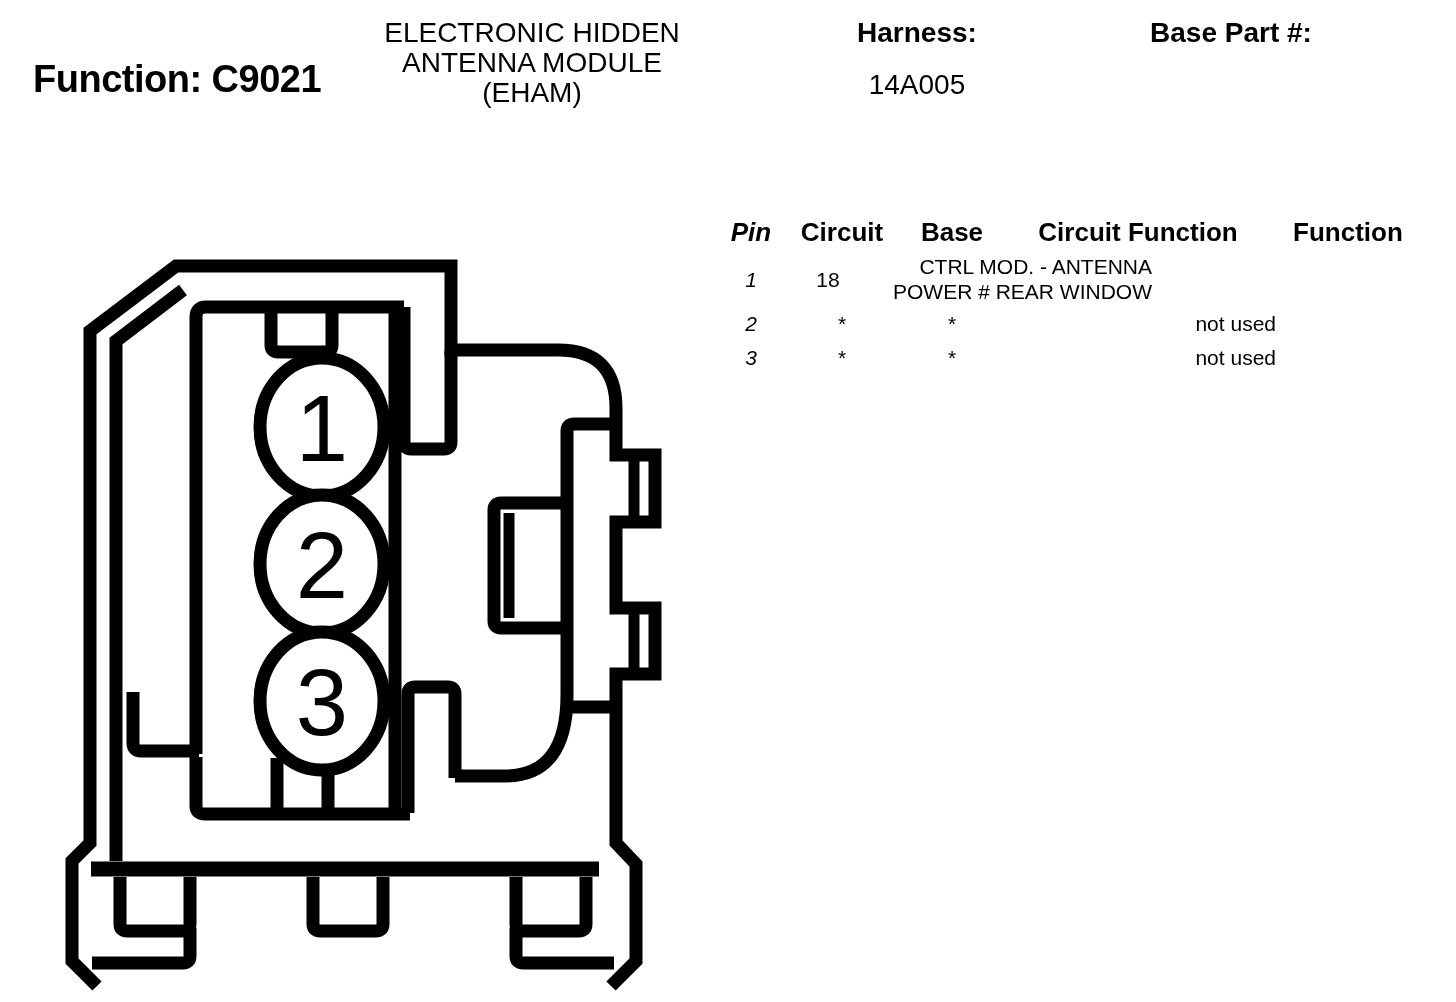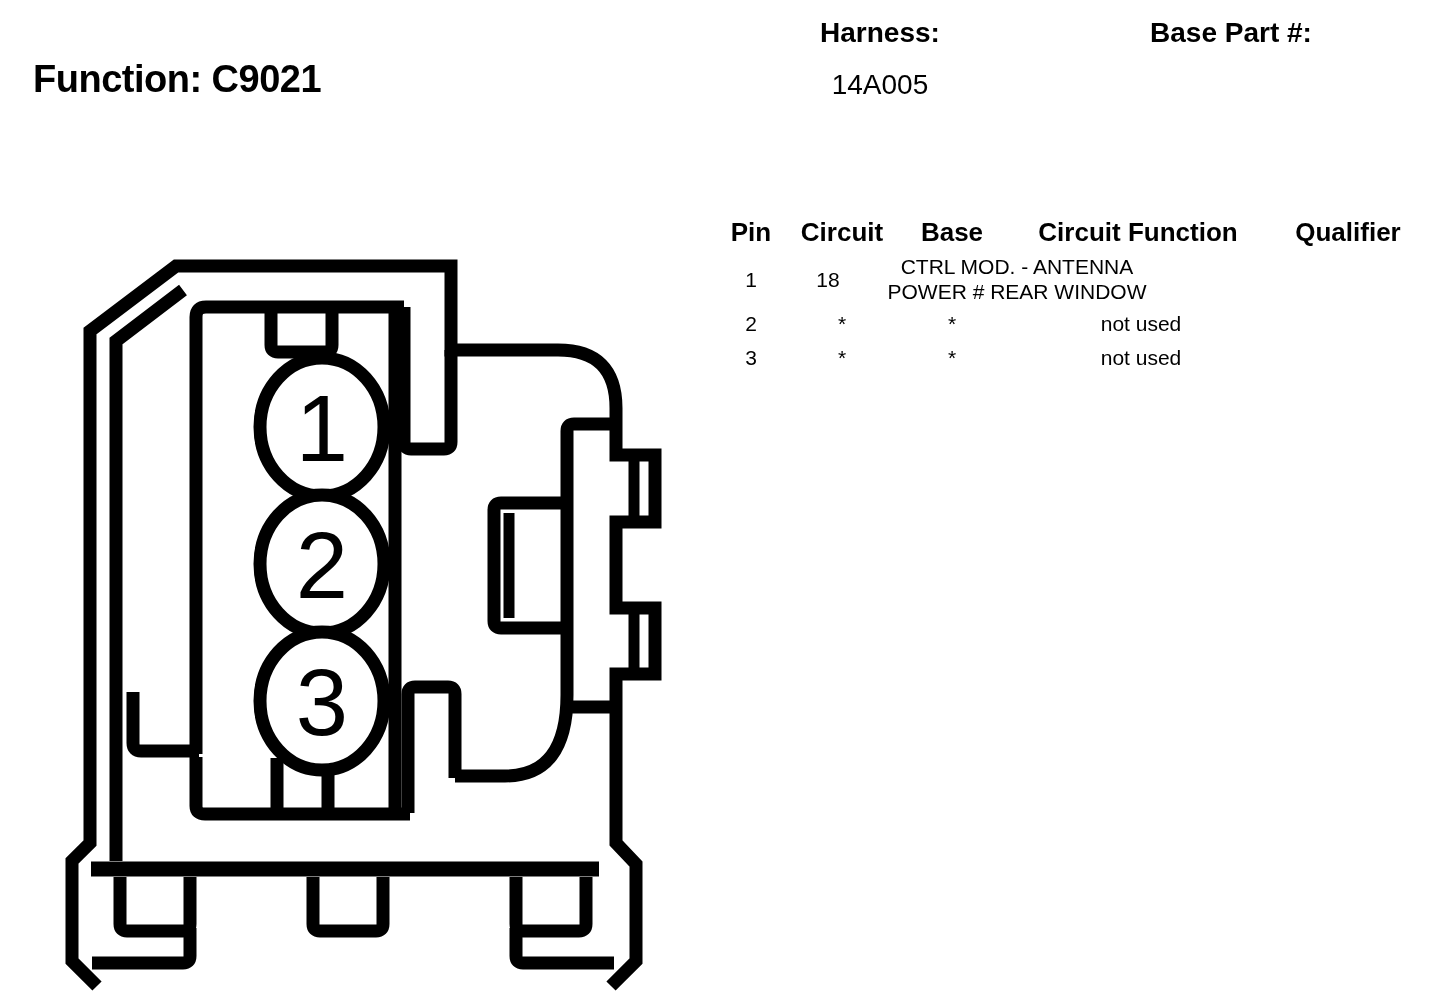--- a/index.html
+++ b/index.html
@@ -18,73 +18,74 @@
     left: 33px; top: 58px;
     font-size: 38px; font-weight: bold;
     white-space: nowrap;
     letter-spacing: -0.5px;
   }
   .field-block { text-align: center; }
   .field-label { font-size: 28px; font-weight: bold; line-height: 34px; }
   .field-value { font-size: 28px; font-weight: normal; line-height: 30px; }
   .desc-block  { left: 382px;  top: 16px; width: 300px; }
   .desc-block .field-value { margin-top: 2px; }
-  .harness-block { left: 780px; top: 16px; width: 200px; }
+  .harness-block { left: 817px; top: 16px; width: 200px; }
   .harness-block .field-value { margin-top: 20px; }
   .basepart-block { left: 1131px; top: 16px; width: 200px; }
 
   
   .pin-table { left: 722px; top: 216px; width: 724px; }
   .tr { display: flex; flex-direction: row; align-items: center; }
   .th { font-size: 26px; font-weight: bold; line-height: 32px; text-align: center; }
   .td { font-size: 21px; line-height: 25px; text-align: center; }
-  .col-pin   { width: 58px;  flex: none; }
+  .col-pin   { width: 58px;  flex: none; font-style: italic; }
   .col-circ  { width: 124px; flex: none; }
   .col-gauge { width: 96px;  flex: none; }
   .col-cf    { width: 276px; flex: none; }
   .col-qual  { width: 144px; flex: none; }
-  .td.col-cf { text-align: center; padding-left: 6px; width: 276px; max-width: 276px; }
+  .td.col-cf { text-align: right; padding-left: 6px; width: 276px; max-width: 276px; }
   .td.col-cf .cf-inner { display: inline-block; max-width: 262px; }
   .row-1 { margin-top: 6px; }
   .row-2 { margin-top: 7px; }
   .row-3 { margin-top: 9px; }
 
   
   .connector-drawing { left: 0; top: 0; }
   .pin-number {
     font-family: "Liberation Sans", sans-serif;
     font-size: 94px;
     fill: #000000;
   }
 </style>
 </head>
 <body>
 
 <div class="abs connector-title">Function: C9021</div>
 
 <div class="abs field-block desc-block">
+  <div class="field-value">ELECTRONIC HIDDEN ANTENNA MODULE (EHAM)</div>
 </div>
 
 <div class="abs field-block harness-block">
   <div class="field-label">Harness:</div>
   <div class="field-value">14A005</div>
 </div>
 
 <div class="abs field-block basepart-block">
   <div class="field-label">Base Part #:</div>
   <div class="field-value"></div>
 </div>
 
 <div class="abs pin-table">
   <div class="tr">
     <div class="th col-pin">Pin</div>
     <div class="th col-circ">Circuit</div>
     <div class="th col-gauge">Base</div>
     <div class="th col-cf">Circuit Function</div>
-    <div class="th col-qual">Qualifier</div>
+    <div class="th col-qual">Function</div>
   </div>
 
   <div class="tr row-1">
     <div class="td col-pin">1</div>
     <div class="td col-gauge">18</div>
     <div class="td col-cf"><span class="cf-inner">CTRL MOD. - ANTENNA POWER # REAR WINDOW</span></div>
     <div class="td col-qual"></div>
   </div>
 
   <div class="tr row-2">

